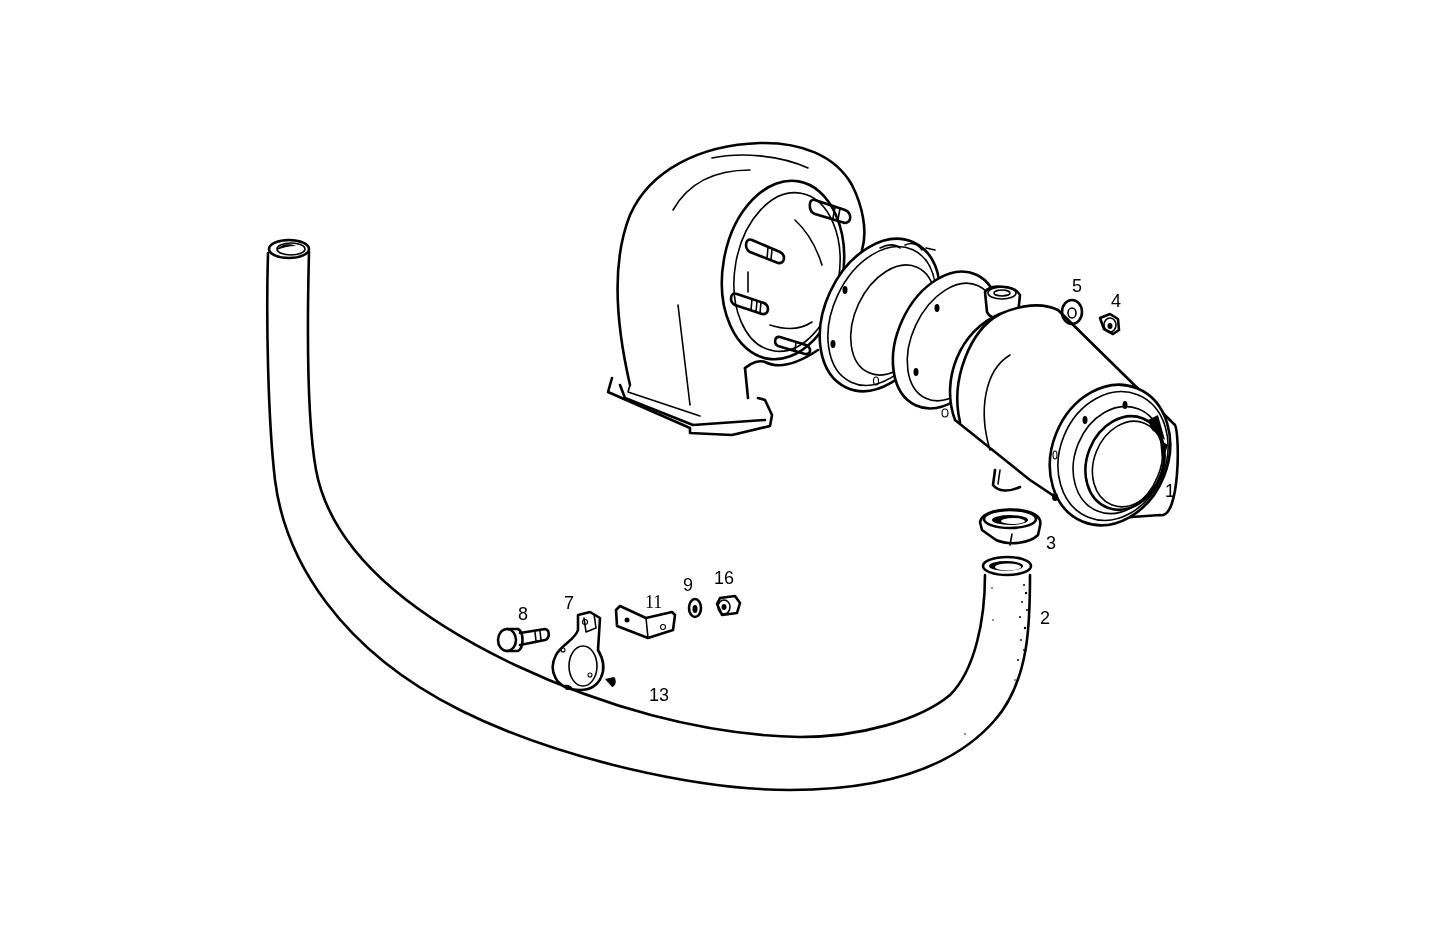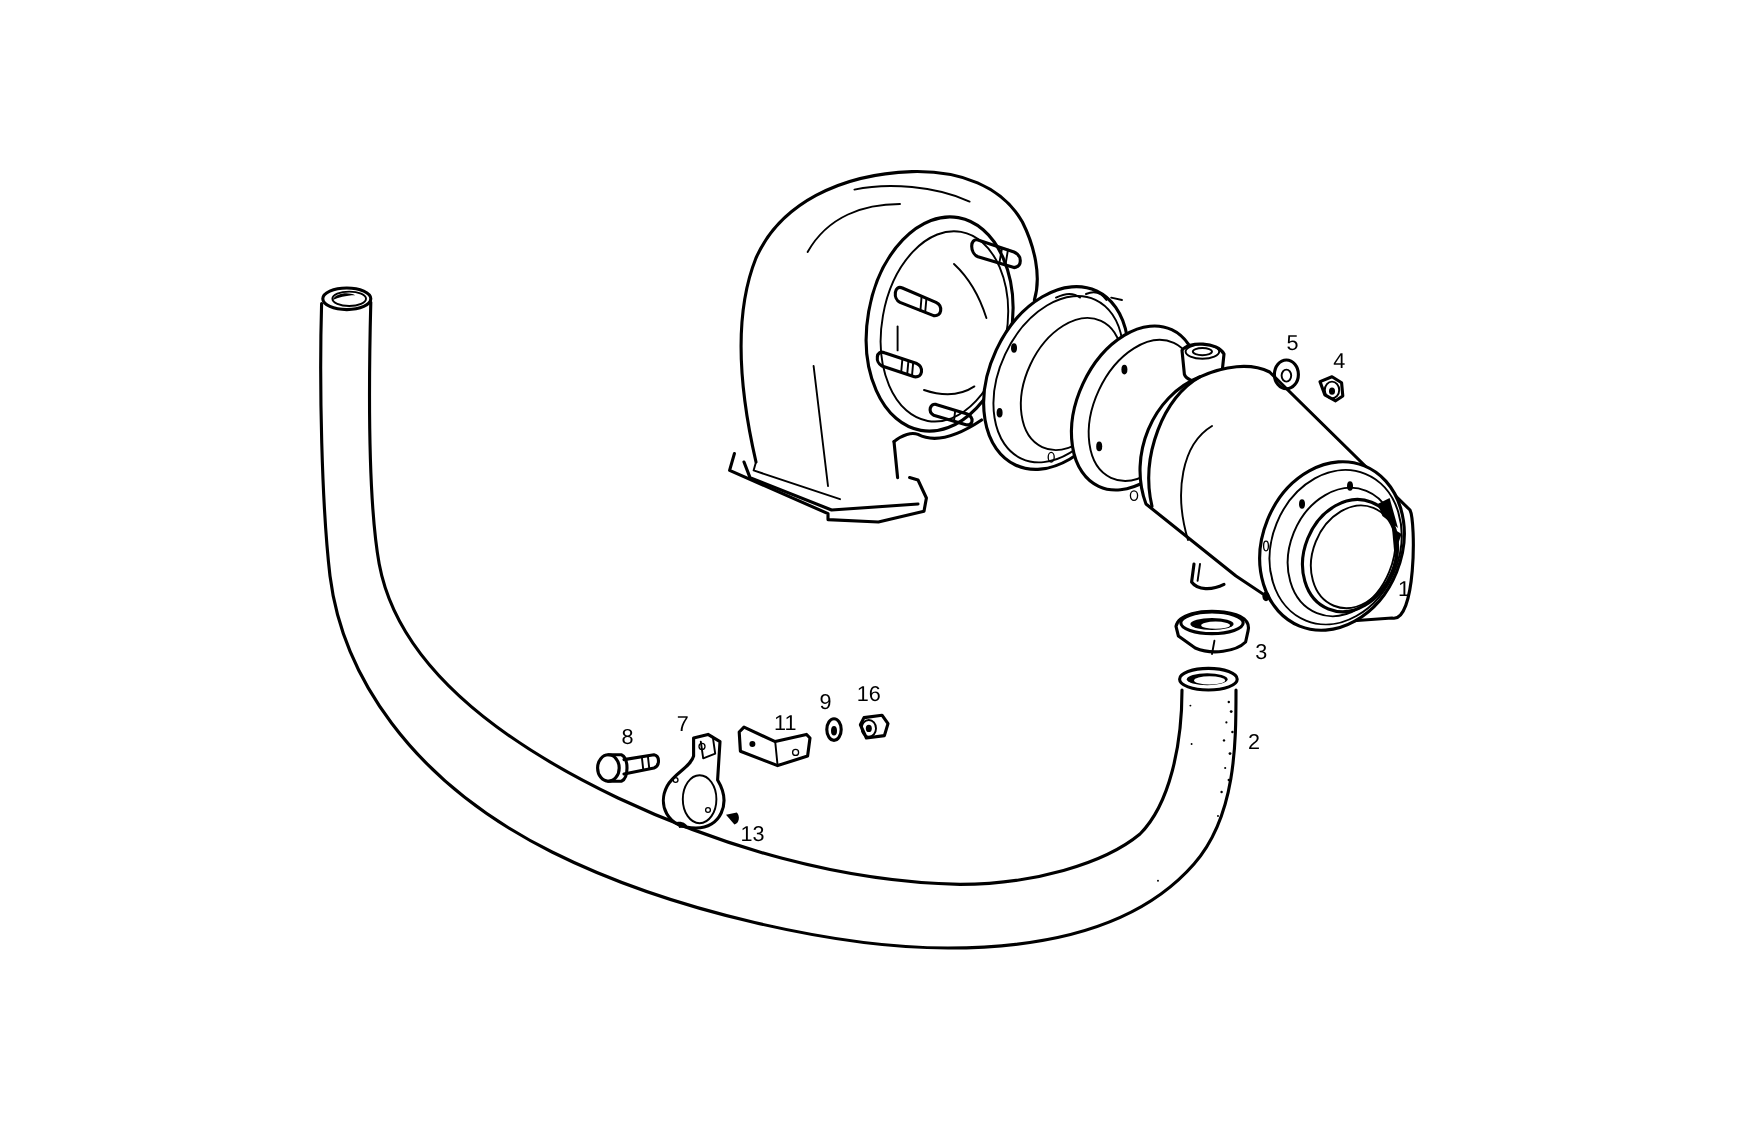--- a/index.html
+++ b/index.html
@@ -189,14 +189,14 @@
 
 <div class="callout" style="left:1165px; top:482px;">1</div>
 <div class="callout" style="left:1040px; top:609px;">2</div>
 <div class="callout" style="left:1046px; top:534px;">3</div>
 <div class="callout" style="left:1111px; top:292px;">4</div>
 <div class="callout" style="left:1072px; top:277px;">5</div>
 <div class="callout" style="left:564px; top:594px;">7</div>
 <div class="callout" style="left:518px; top:605px;">8</div>
 <div class="callout" style="left:683px; top:576px;">9</div>
 <div class="callout" style="left:714px; top:569px;">16</div>
-<div class="callout" style="left:645px; top:593px;">11</div>
-<div class="callout" style="left:617px; top:686px;">13</div>
+<div class="callout" style="left:645px; top:593px;font-family:Liberation Serif, serif;">11</div>
+<div class="callout" style="left:649px; top:686px;">13</div>
 
 </body></html>

